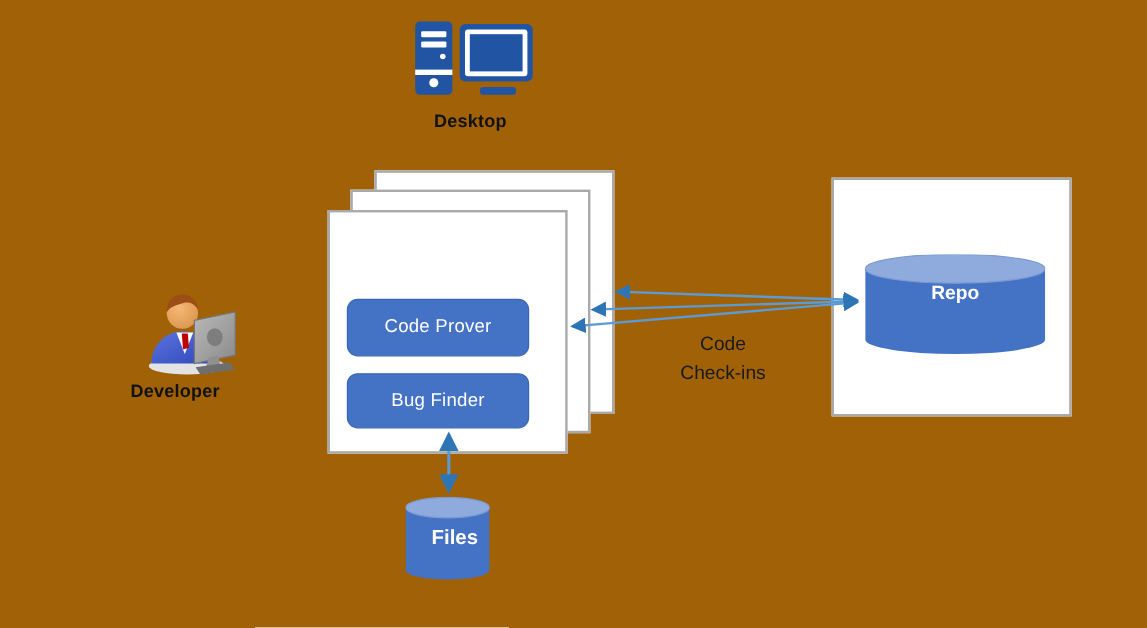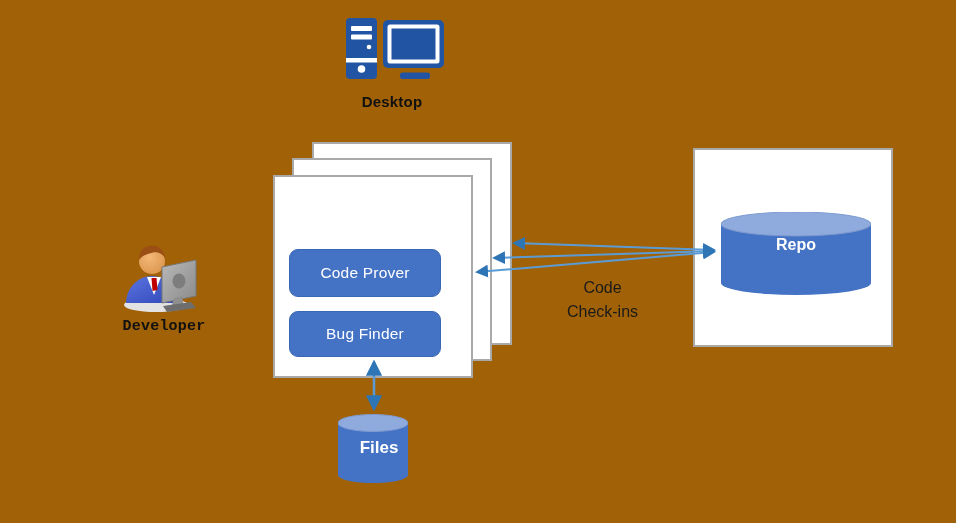--- a/index.html
+++ b/index.html
@@ -128,21 +128,21 @@
     <path d="M8,60 A26,27 0 0 1 60,60 Z" fill="url(#suitGrad)"></path>
     <polygon points="29,34 43,34 36,52" fill="#ffffff"></polygon>
     <polygon points="33.5,35 38.5,35 39.5,47 34.5,48" fill="#c00000"></polygon>
     <circle cx="34" cy="18" r="13" fill="url(#skinGrad)"></circle>
     <path d="M21,17 C21,7 27,2.5 34,2.5 C41,2.5 47,8 47,15 C43.5,9.5 39,8.5 35,9.5 C29,11 24,12.5 21,17 Z" fill="#9c4f14"></path>
     <polygon points="44,24 78,17 78,53 44,60" fill="url(#monGrad)" stroke="#777777" stroke-width="1"></polygon>
     <ellipse cx="61" cy="38" rx="6.5" ry="7.5" fill="#7d7d7d"></ellipse>
     <polygon points="56,55 64,53.5 66,64 53,65" fill="#8f8f8f"></polygon>
     <polygon points="45,63 73,59 78,65 49,69" fill="#6e6e6e"></polygon>
   </svg>
-  <div class="node-label" style="left:112px; top:318px; width:104px;font-family:Liberation Mono, monospace;">Developer</div>
+  <div class="node-label" style="left:94px; top:318px; width:104px;">Developer</div>
 
   <div class="panel" style="left:312px; top:142px;"></div>
   <div class="panel" style="left:292px; top:158px;"></div>
   <div class="panel" style="left:273px; top:175px;">
     <div class="panel-title">
     </div>
     <div class="stack-button" style="top:72px; height:48px;">Code Prover</div>
     <div class="stack-button" style="top:134px; height:46px;">Bug Finder</div>
   </div>
 

